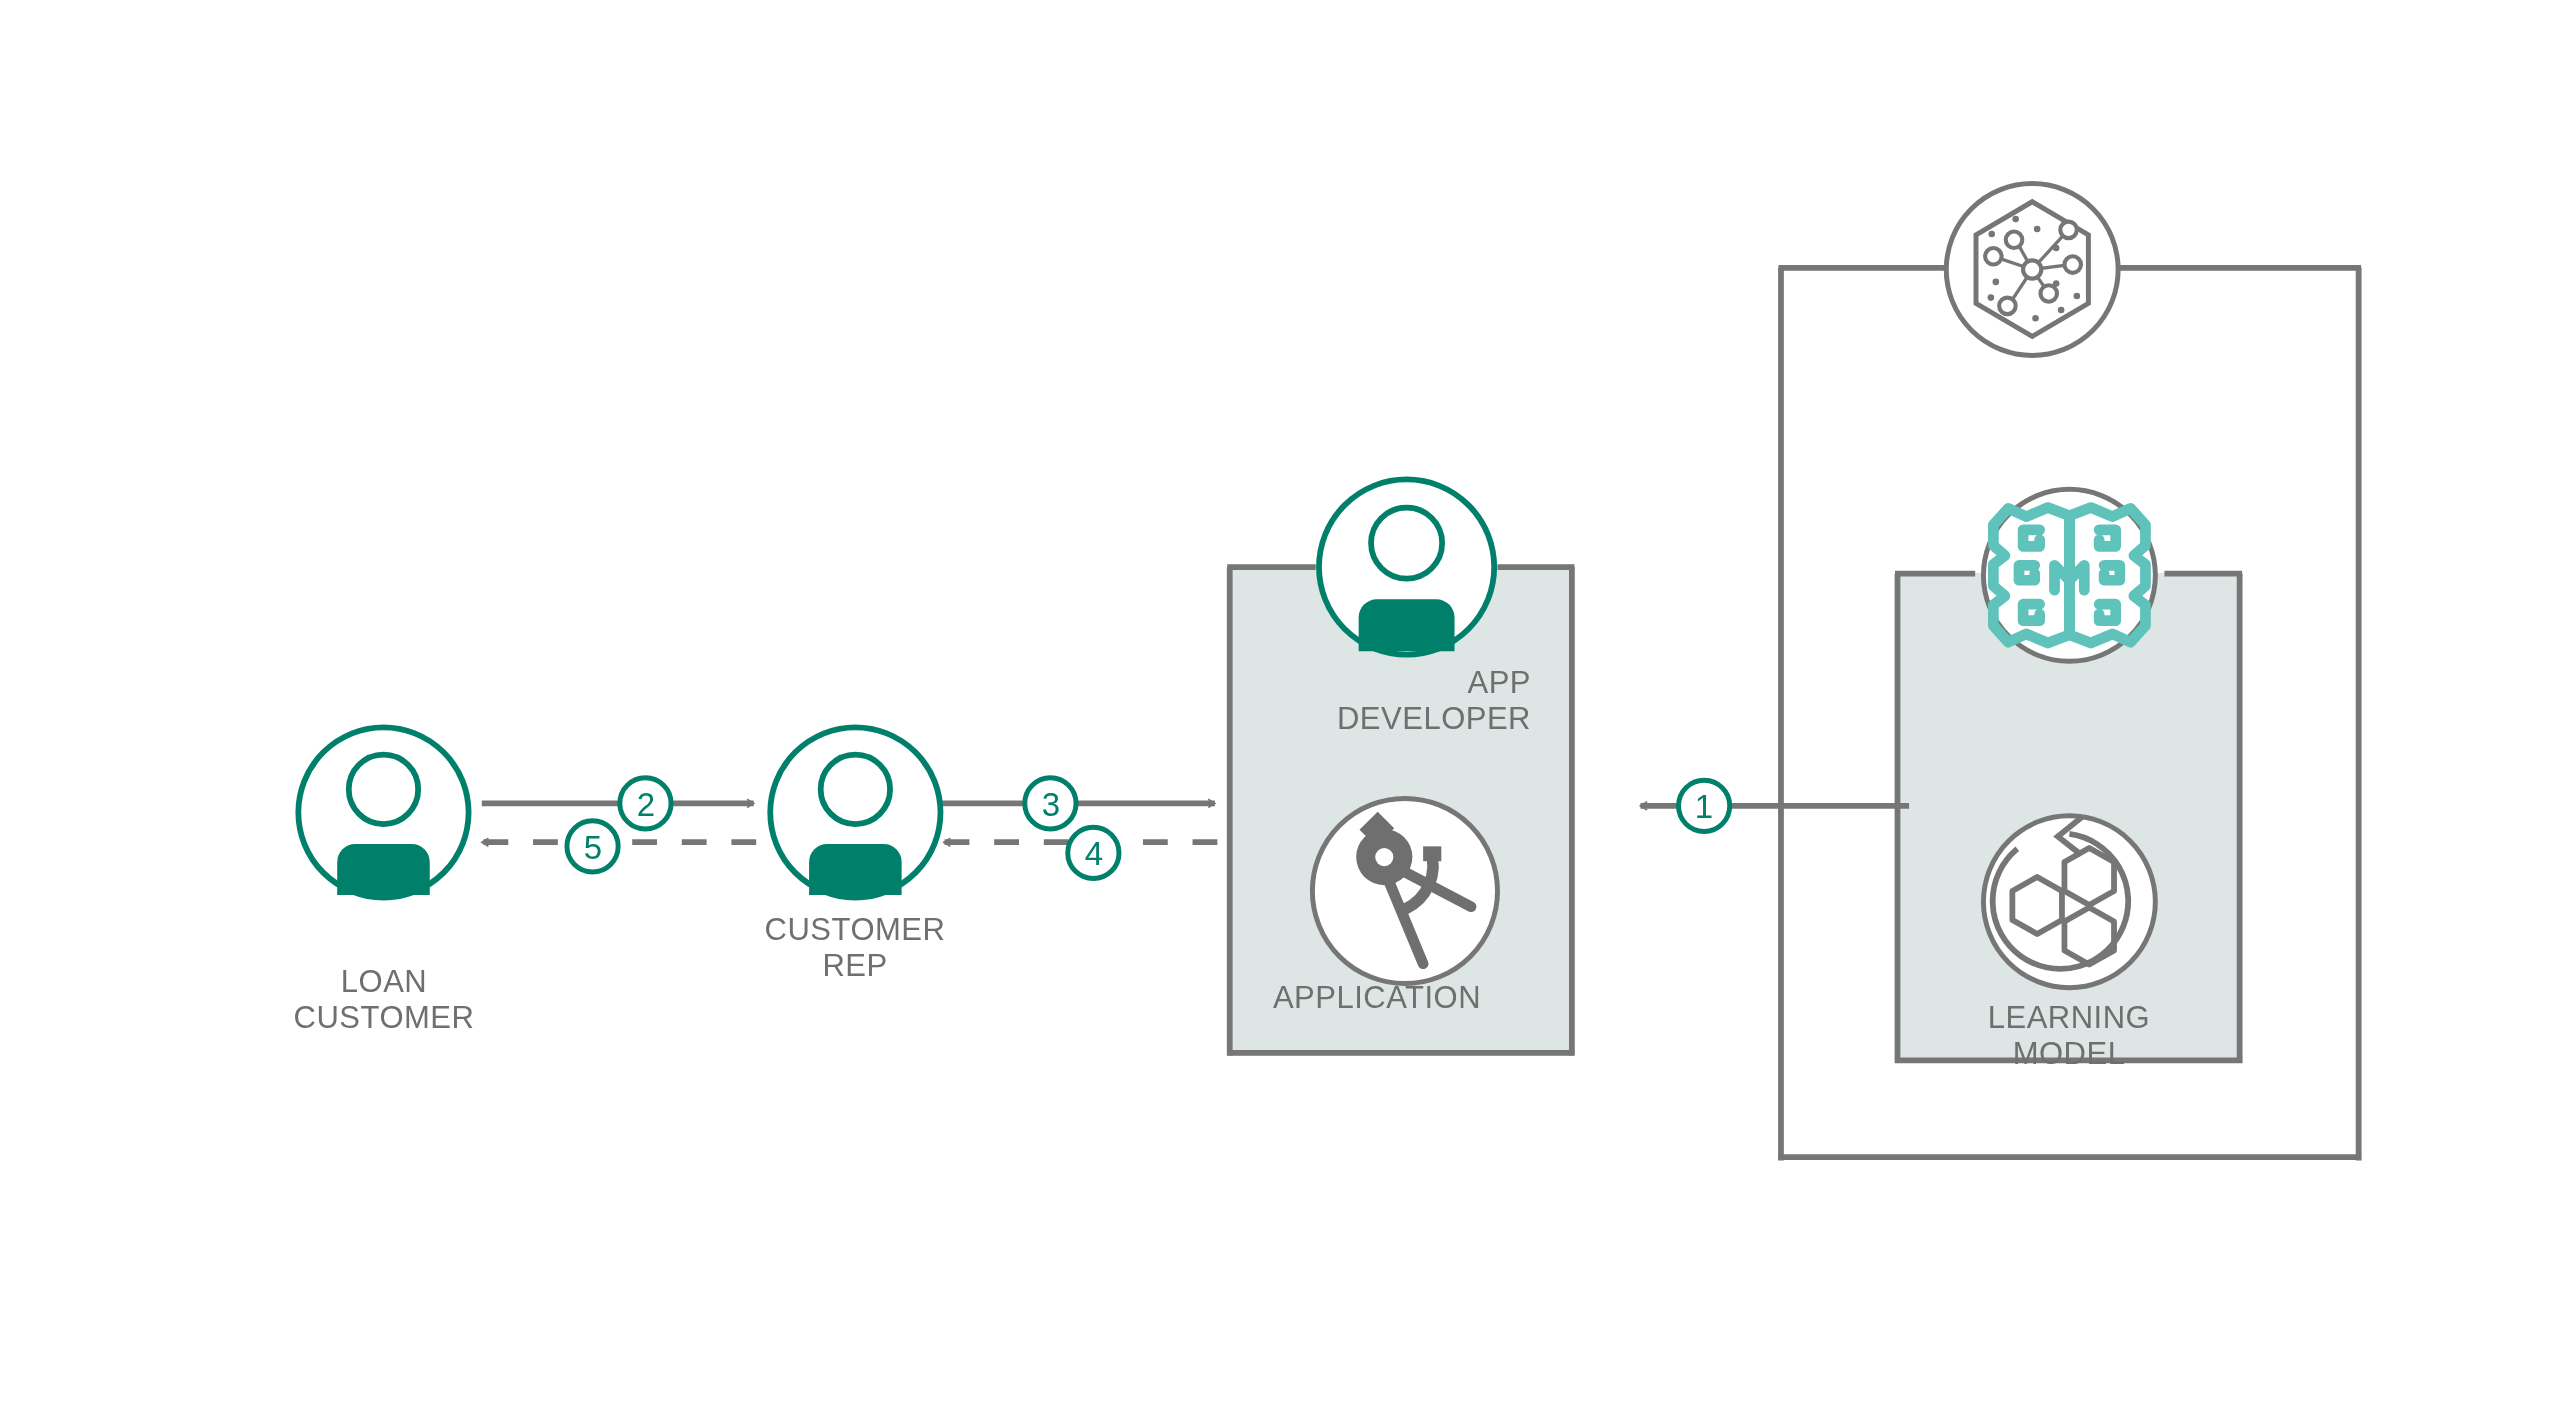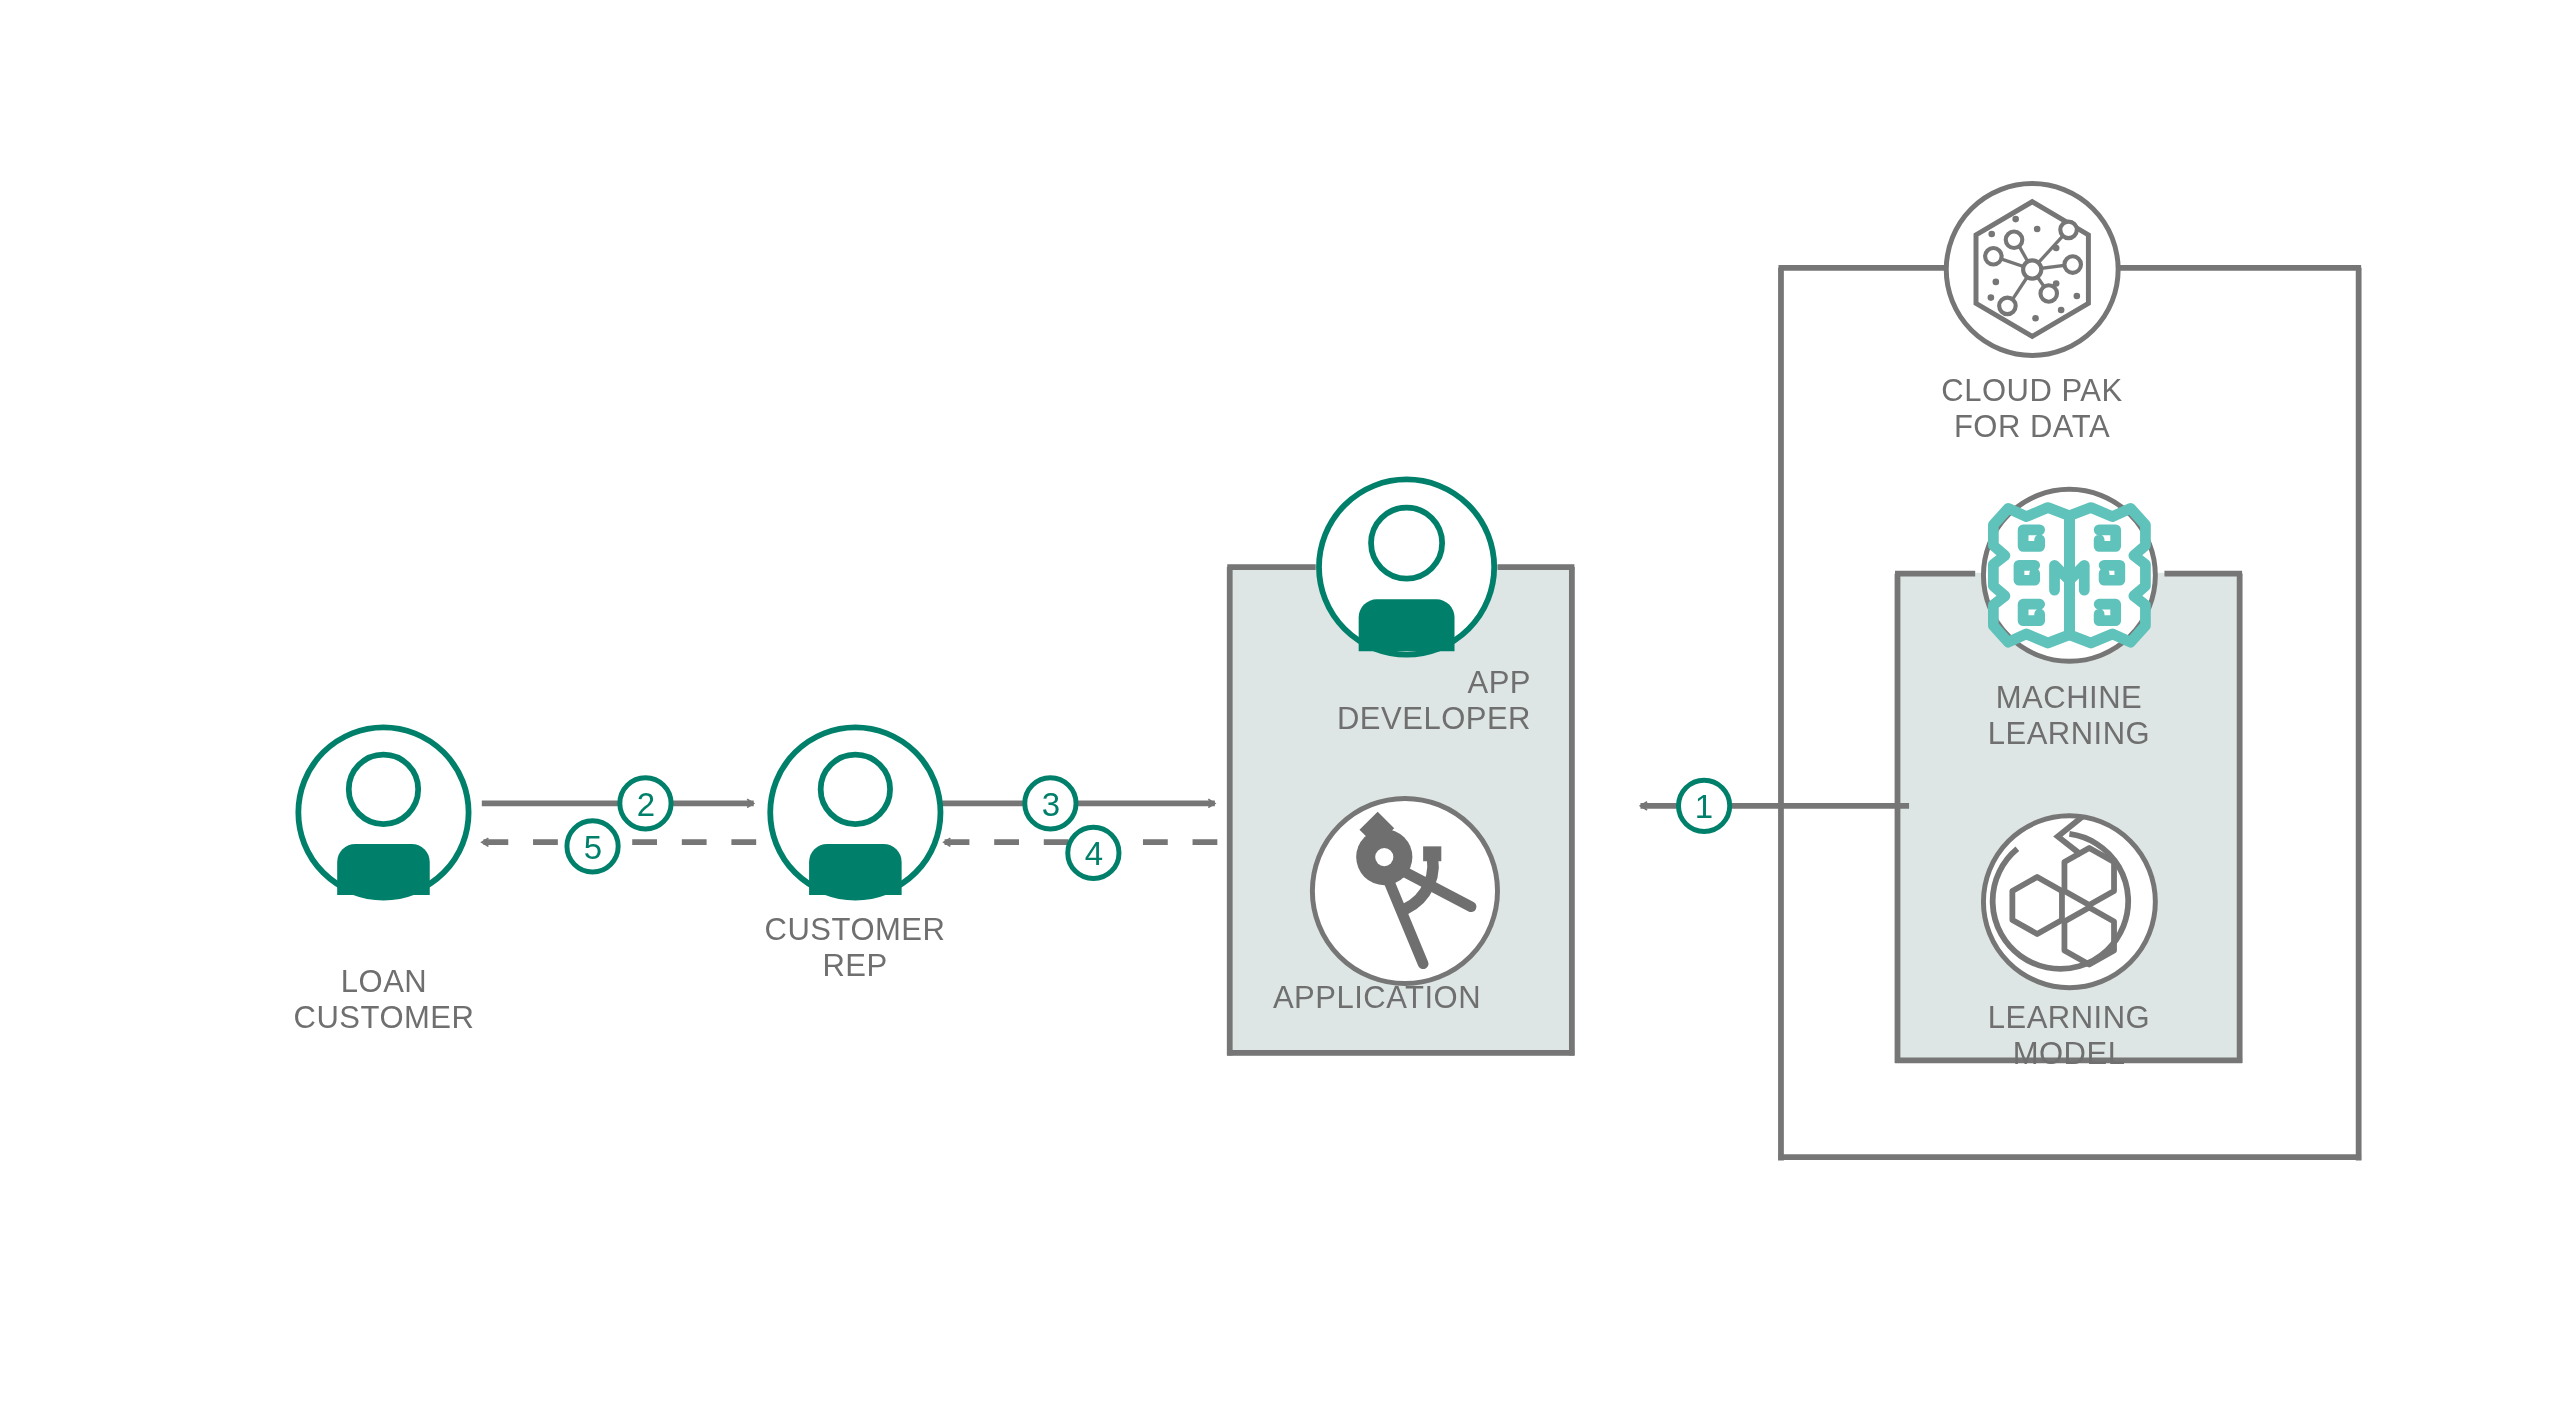--- a/index.html
+++ b/index.html
@@ -259,23 +259,19 @@
 CUSTOMER</div>
 
   <div class="node-label" style="left:731px; top:912px; width:248px;">CUSTOMER
 REP</div>
 
   <div class="node-label" style="left:1283px; top:665px; width:248px;text-align:right;">APP
 DEVELOPER</div>
 
   <div class="node-label" style="left:1253px; top:980px; width:248px;">APPLICATION</div>
 
-  <div class="node-label" style="left:1908px; top:373px; width:248px;">CLOUD PAK
-FOR DATA</div>
-
-  <div class="node-label" style="left:1945px; top:680px; width:248px;">MACHINE
-LEARNING</div>
+
 
   <div class="node-label" style="left:1945px; top:1000px; width:248px;">LEARNING
 MODEL</div>
 
 </div>
 
 
 </body></html>

